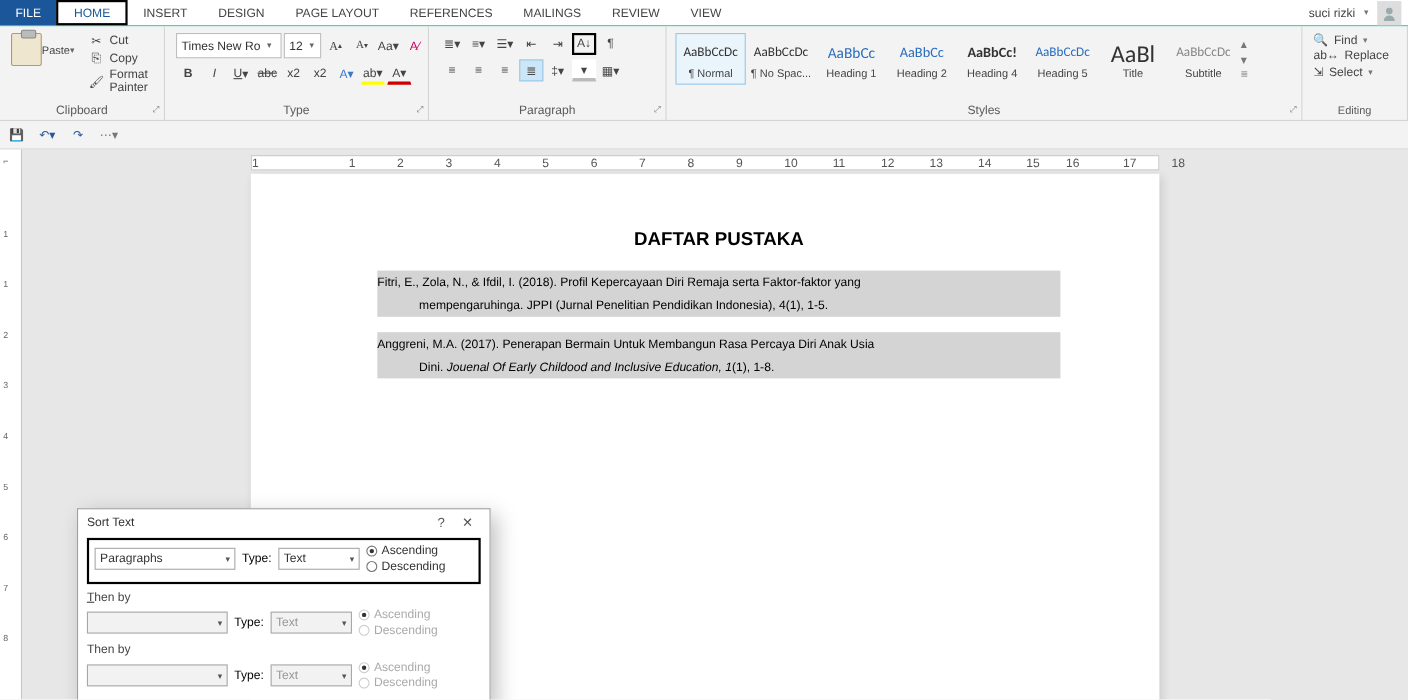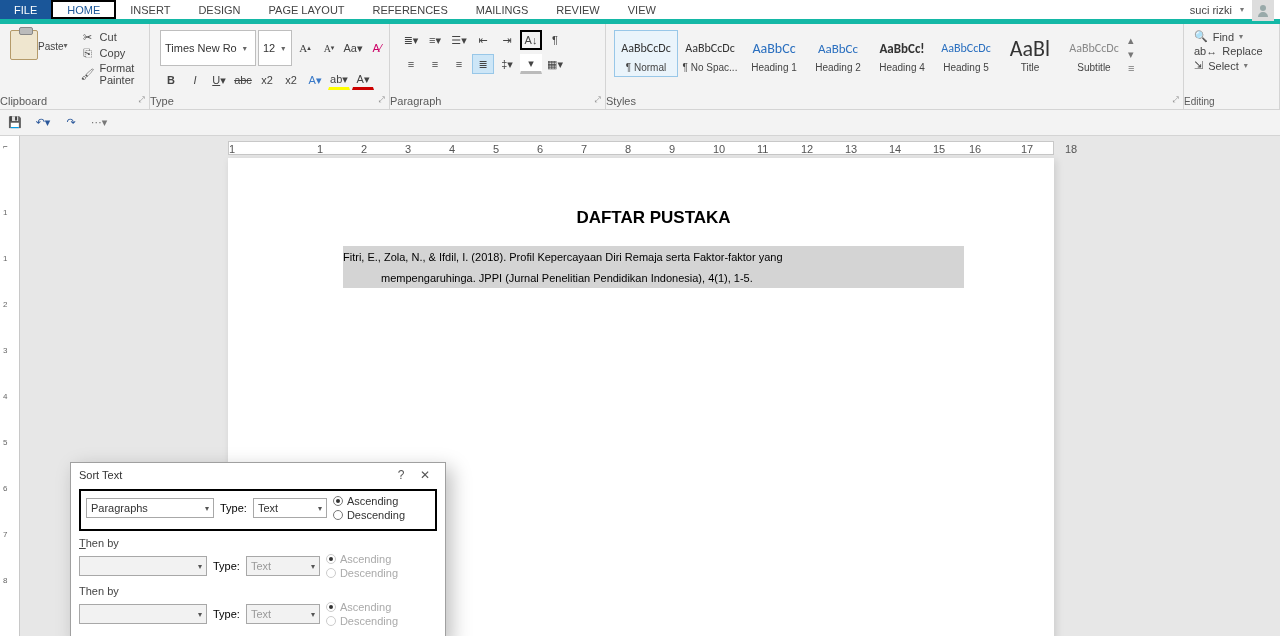--- a/index.html
+++ b/index.html
@@ -1,38 +1,38 @@
 <!DOCTYPE html>
 <html><head>
 <meta charset="utf-8">
 <style>
   * { box-sizing: border-box; margin: 0; padding: 0; font-family: "Segoe UI", Tahoma, sans-serif; font-size: 11px; }
   body { background: #f3f3f3; width: 1280px; height: 636px; overflow: hidden; position: relative; }
-  .menubar { background: #fff; height: 24px; display: flex; align-items: stretch; border-bottom: 5px solid #14b8a6; }
+  .menubar { background: #fff; height: 24px; display: flex; align-items: stretch; border-bottom: 1px solid #14b8a6; }
   .menubar .tab { padding: 0 14px; display: flex; align-items: center; color: #444; cursor: pointer; }
   .menubar .tab.file { background: #1a5699; color: #fff; }
   .menubar .tab.active { color: #1a5699; border: 2px solid #000; }
   .menubar .spacer { flex: 1; }
   .menubar .user { padding: 0 6px; display: flex; align-items: center; gap: 8px; color: #444; }
   .menubar .user .avatar { width: 22px; height: 22px; background: #ddd; display: flex; align-items:center; justify-content:center; }
   .ribbon { background: #f3f3f3; height: 86px; display: flex; border-bottom: 1px solid #d4d4d4; }
   .group { border-right: 1px solid #d4d4d4; display: flex; flex-direction: column; }
   .group .body { flex: 1; display: flex; align-items: flex-start; padding: 2px 4px; gap: 2px; }
-  .group .lbl { font-size: 10px; color: #5a5a5a; padding: 2px 0; position: relative; }
+  .group .lbl { text-align: center; font-size: 10px; color: #5a5a5a; padding: 2px 0; position: relative; }
   .group .lbl .dl { position:absolute; right:4px; top:2px; font-size:8px; color:#888;}
   .pastecol { display:flex; flex-direction:row; align-items:center; padding:4px 6px 0 6px;}
   .pastecol .clip { width:28px; height:30px; border:1px solid #b49a6a; background:#efe6cf; position:relative; border-radius:2px;}
   .pastecol .clip::after{content:"";position:absolute;top:-4px;left:8px;width:12px;height:6px;border:1px solid #888;background:#bbb;border-radius:2px;}
   .pastecol .plbl{font-size:10px;color:#444;margin-top:2px;}
   .minibtns{display:flex;flex-direction:column;gap:0;padding:3px 2px 0 2px;}
   .minibtn{display:flex;align-items:center;gap:5px;padding:1px 3px;font-size:10.5px;color:#444;}
   .minibtn .ic{width:14px;height:14px;display:inline-flex;align-items:center;justify-content:center;}
   .fontrow{display:flex;flex-direction:column;gap:4px;padding:4px 4px 0 6px;}
   .frow{display:flex;align-items:center;gap:2px;}
-  .combo{border:1px solid #bebebe;background:#fff;height:36px;display:flex;align-items:center;padding:0 4px;font-size:11px;color:#333;}
+  .combo{border:1px solid #bebebe;background:#fff;height:23px;display:flex;align-items:center;padding:0 4px;font-size:11px;color:#333;}
   .combo .caret{margin-left:6px;font-size:8px;color:#666;}
   .iconbtn{width:22px;height:20px;display:inline-flex;align-items:center;justify-content:center;color:#444;border:1px solid transparent;}
   .iconbtn.sel{background:#cde6f7;border:1px solid #98c7e8;}
   .iconbtn.hl{border:2px solid #000;}
   .pararow{display:flex;flex-direction:column;gap:4px;padding:4px 4px 0 6px;}
   .stylegal{display:flex;align-items:stretch;padding:4px 0 0 4px;gap:0;}
   .stylecard{width:64px;display:flex;flex-direction:column;align-items:center;justify-content:center;border:1px solid transparent;padding:3px 2px;}
   .stylecard.active{border:1px solid #98c7e8;background:#eaf4fb;}
   .stylecard .prev{font-family:Calibri,sans-serif;font-size:12px;color:#333;height:28px;display:flex;align-items:center;}
   .stylecard .nm{font-size:10px;color:#444;}
@@ -302,20 +302,24 @@
       <span class="seg" style="left: 792px; top: 1px;">17</span>
       <span class="seg" style="left: 836px; top: 1px;">18</span>
     </div>
   <div class="page">
     <div class="content">
       <h1>DAFTAR PUSTAKA</h1>
       <div class="para highlight">
         <span>Fitri, E., Zola, N., &amp; Ifdil, I. (2018). Profil Kepercayaan Diri Remaja serta Faktor-faktor yang</span><br>
         <span class="ind"></span><span>mempengaruhinga. JPPI (Jurnal Penelitian Pendidikan Indonesia), 4(1), 1-5.</span>
       </div>
+      <div class="para highlight">
+        <span>Anggreni, M.A. (2017). Penerapan Bermain Untuk Membangun Rasa Percaya Diri Anak Usia</span><br>
+        <span class="ind"></span><span>Dini. </span><i>Jouenal Of Early Childood and Inclusive Education, 1</i><span>(1), 1-8.</span>
+      </div>
     </div>
   </div>
 
   <div class="dialog">
     <div class="dlg-title">
       <span>Sort Text</span>
       <span class="sp"></span>
       <span class="tb">?</span>
       <span class="tb">✕</span>
     </div>

